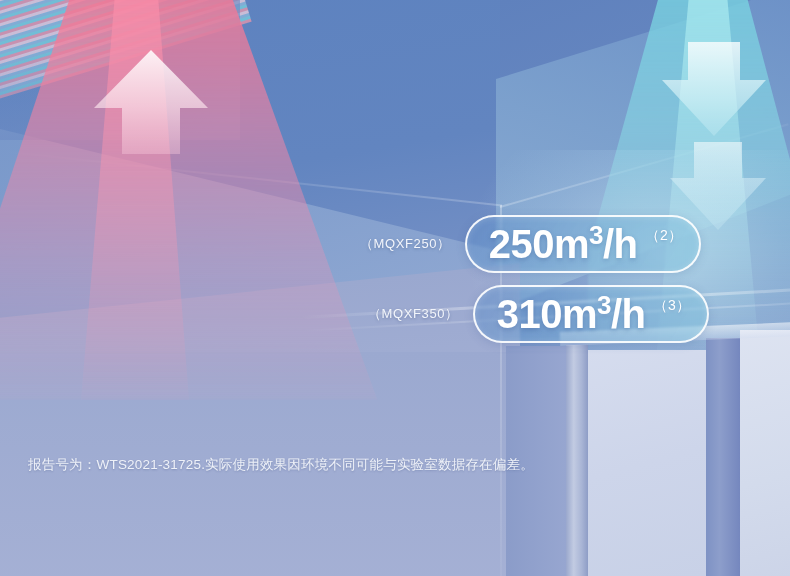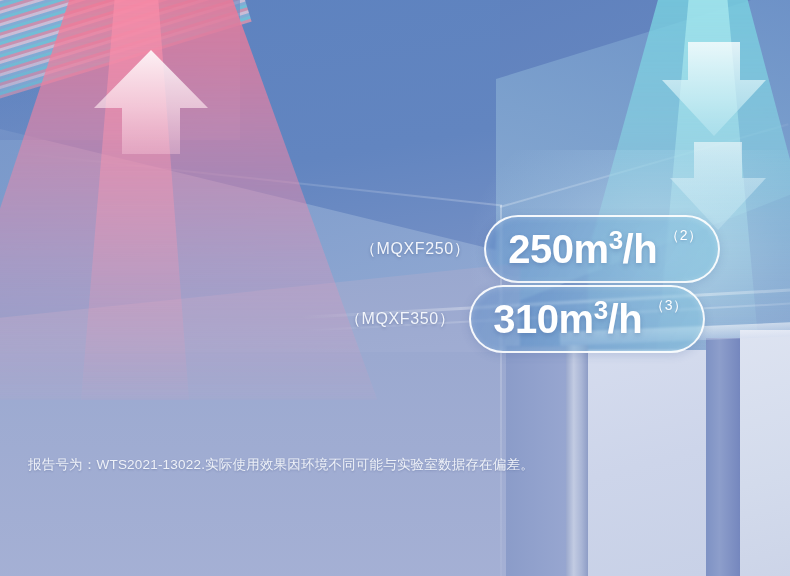--- a/index.html
+++ b/index.html
@@ -183,36 +183,36 @@
     position:absolute;left:506px;top:346px;width:60px;height:230px;
     background:linear-gradient(90deg,#8b9cc9 0%, #97a6d0 100%);
   }
 
   
   .spec{
     position:absolute;
     display:flex;align-items:center;
   }
   #spec-250{left:360px;top:215px;}
-  #spec-350{left:345px;top:285px;}
+  #spec-350{left:368px;top:285px;}
 
   .model-label{
     color:#f2f5fb;
-    font-size:16px;
+    font-size:13px;
     letter-spacing:.6px;
     white-space:nowrap;
     text-shadow:0 1px 3px rgba(40,60,110,.35);
     margin-right:14px;
     font-weight:400;
   }
 
   .pill{
     position:relative;
     display:flex;align-items:center;
-    height:68px;
+    height:58px;
     min-width:236px;
     padding:0 16px 0 22px;
     border:2.5px solid rgba(255,255,255,.92);
     border-radius:34px;
     background:linear-gradient(120deg, rgba(96,140,200,.55) 0%, rgba(110,165,210,.50) 45%, rgba(130,200,225,.48) 100%);
     box-shadow:0 2px 10px rgba(60,90,150,.20), inset 0 1px 6px rgba(255,255,255,.18);
     backdrop-filter:blur(1px);
     box-sizing:border-box;
   }
   .pill-value{
@@ -337,18 +337,18 @@
       <span class="pill-note">（3）</span>
     </div>
   </div>
 
   <div class="notes">
 
     <div class="note-block">
     </div>
 
     <div class="note-block">
-      <div class="note-line">报告号为：WTS2021-13022.实际使用效果因环境不同可能与实验室数据存在偏差。</div>
+      <div class="note-line">报告号为：WTS2021-31725.实际使用效果因环境不同可能与实验室数据存在偏差。</div>
     </div>
 
   </div>
 
 </div>
 
 </body></html>

